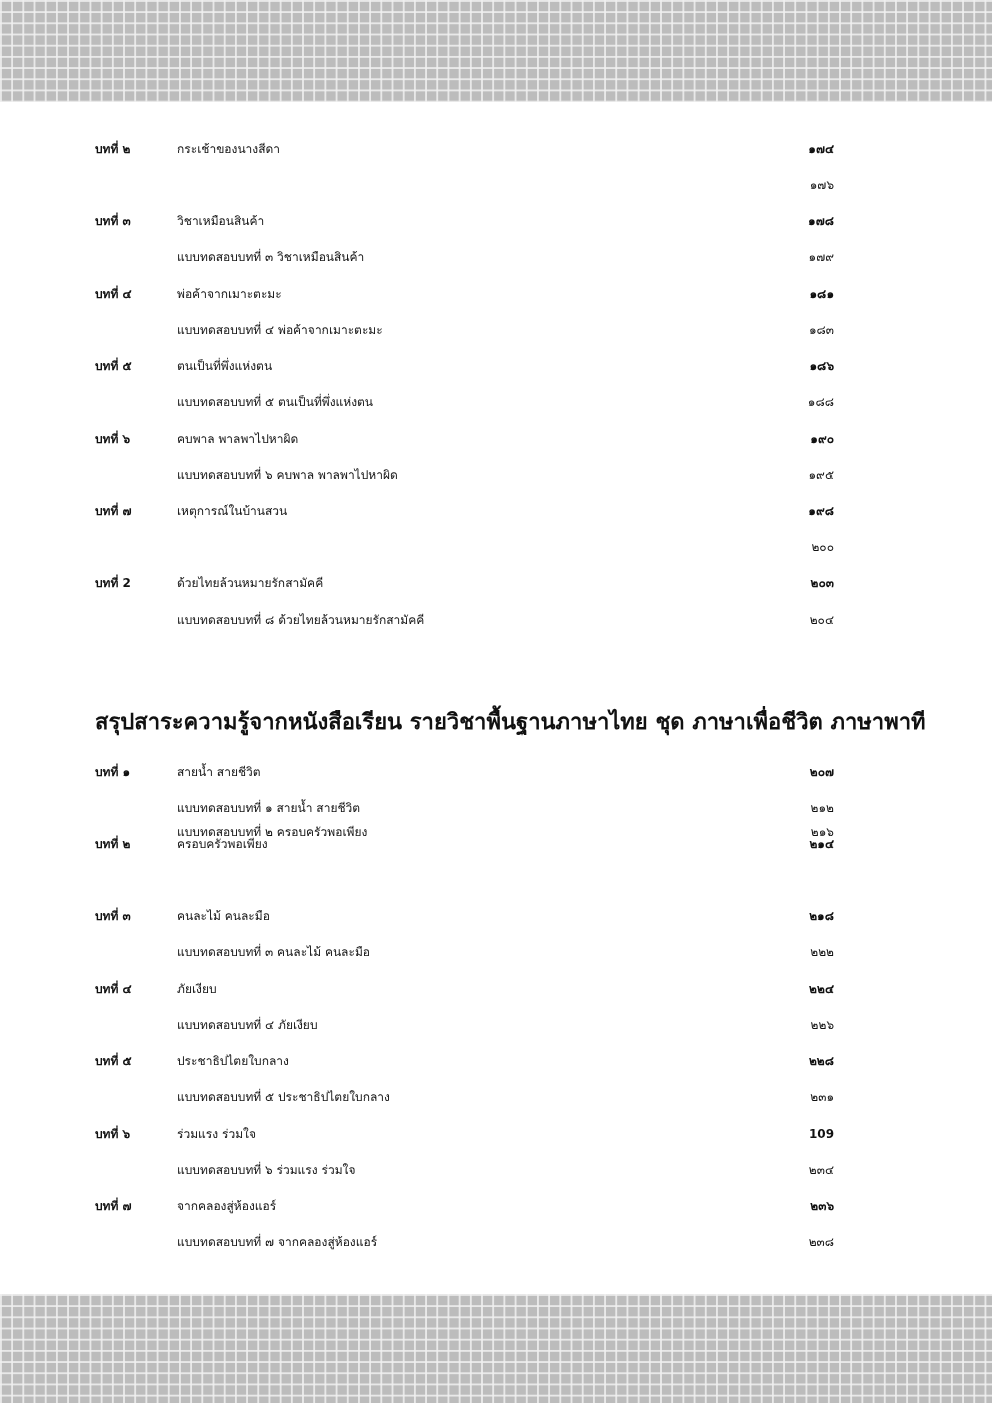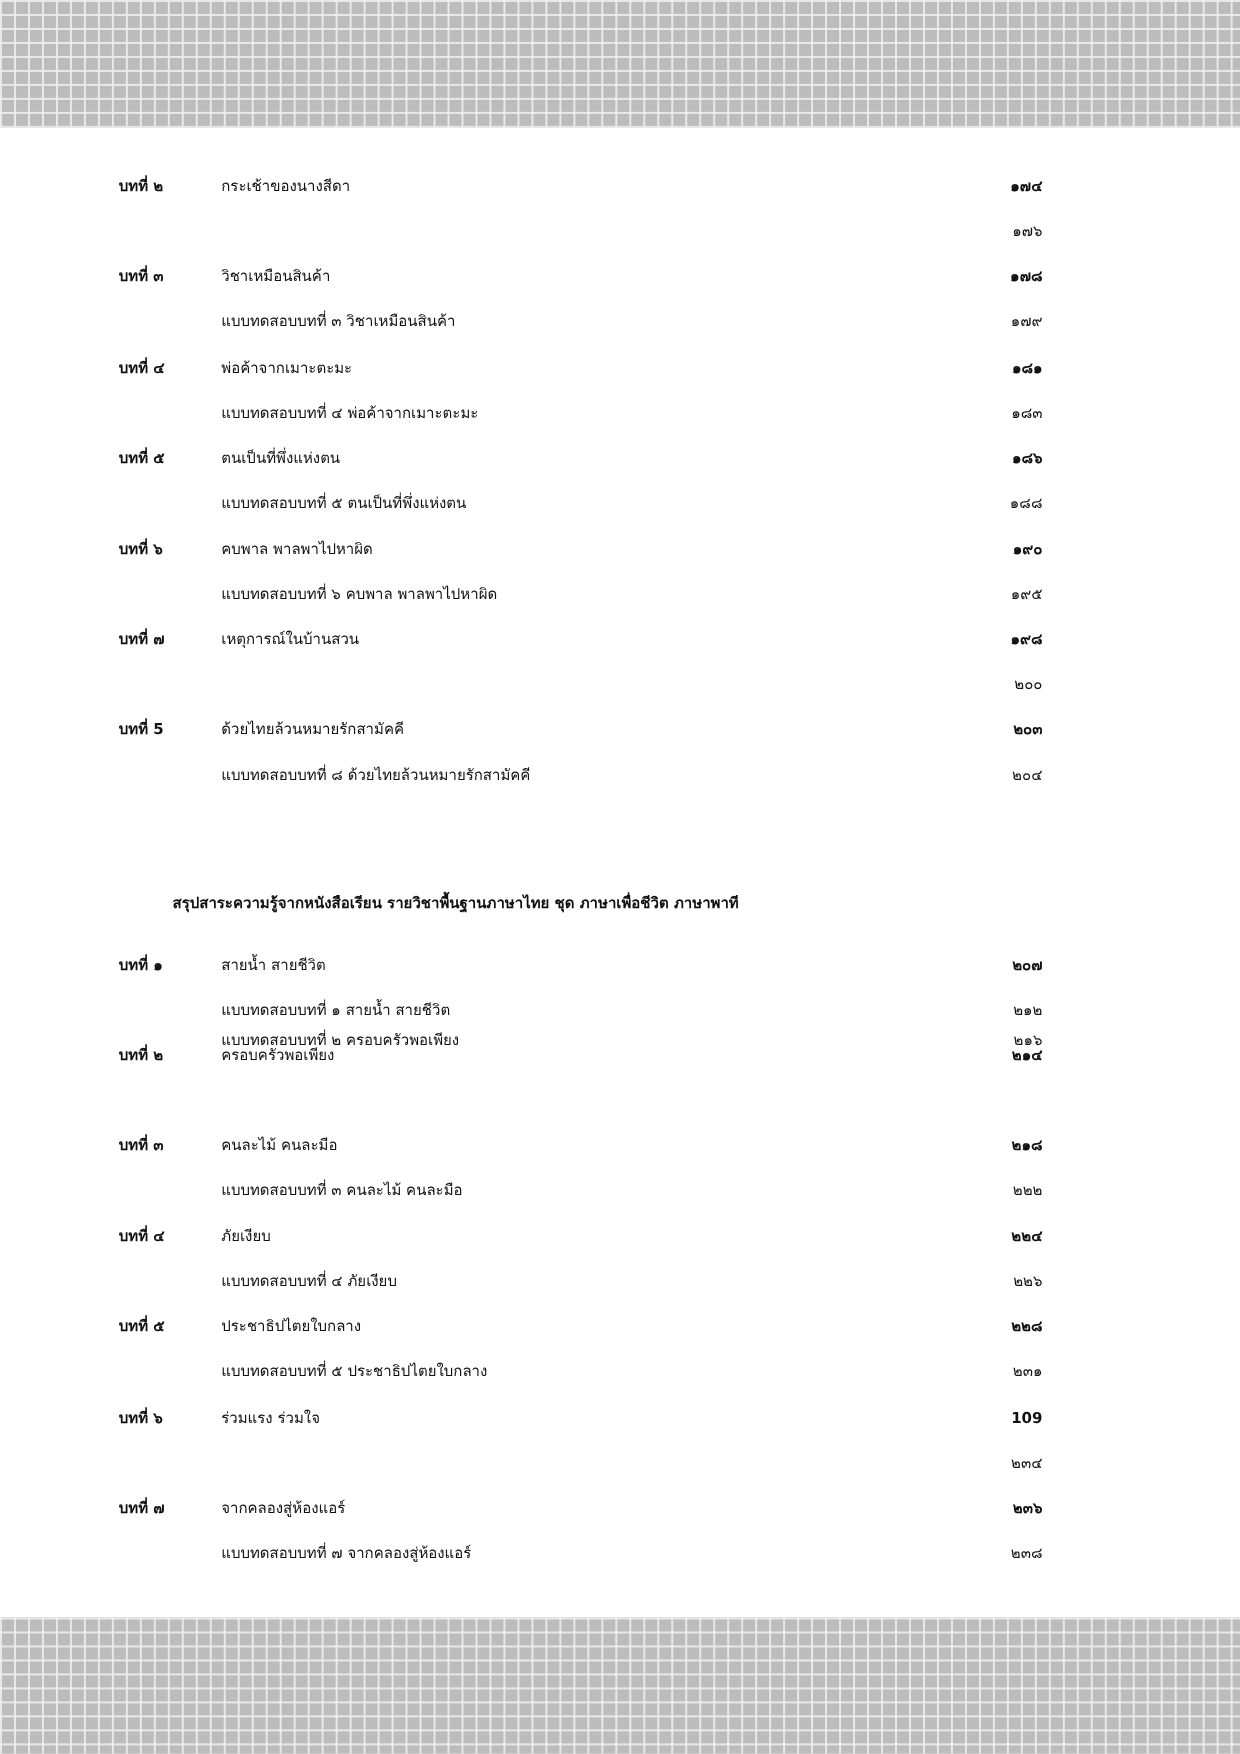--- a/index.html
+++ b/index.html
@@ -63,25 +63,24 @@
       white-space: nowrap;
       text-align: left;
     }
     .row.chapter .page { font-weight: bold; }
     .row.quiz .title { font-weight: normal; }
 
     .section-heading {
       position: absolute;
       left: 95px;
       top: 709px;
-      font-size: 12px;
+      font-size: 22px;
       line-height: 26px;
       font-weight: bold;
       white-space: nowrap;
-      margin-left: 43px;
     }
   </style>
 </head>
 <body>
 
 <div class="grid-band header-band"></div>
 
 <div class="toc">
 
   <div class="row chapter" style="top:137px">
@@ -130,21 +129,21 @@
   </div>
   <div class="row chapter" style="top:499px">
     <span class="label">บทที่ ๗</span>
     <span class="title">เหตุการณ์ในบ้านสวน</span>
     <span class="page">๑๙๘</span>
   </div>
   <div class="row quiz" style="top:535px">
     <span class="page">๒๐๐</span>
   </div>
   <div class="row chapter" style="top:571px">
-    <span class="label">บทที่ 5</span>
+    <span class="label">บทที่ 2</span>
     <span class="title">ด้วยไทยล้วนหมายรักสามัคคี</span>
     <span class="page">๒๐๓</span>
   </div>
   <div class="row quiz" style="top:608px">
     <span class="title">แบบทดสอบบทที่ ๘ ด้วยไทยล้วนหมายรักสามัคคี</span>
     <span class="page">๒๐๔</span>
   </div>
 
   <div class="section-heading">สรุปสาระความรู้จากหนังสือเรียน รายวิชาพื้นฐานภาษาไทย ชุด ภาษาเพื่อชีวิต  ภาษาพาที</div>
 
@@ -192,20 +191,21 @@
   <div class="row quiz" style="top:1085px">
     <span class="title">แบบทดสอบบทที่ ๕ ประชาธิปไตยใบกลาง</span>
     <span class="page">๒๓๑</span>
   </div>
   <div class="row chapter" style="top:1122px">
     <span class="label">บทที่ ๖</span>
     <span class="title">ร่วมแรง ร่วมใจ</span>
     <span class="page">109</span>
   </div>
   <div class="row quiz" style="top:1158px">
+    <span class="title">แบบทดสอบบทที่ ๖ ร่วมแรง ร่วมใจ</span>
     <span class="page">๒๓๔</span>
   </div>
   <div class="row chapter" style="top:1194px">
     <span class="label">บทที่ ๗</span>
     <span class="title">จากคลองสู่ห้องแอร์</span>
     <span class="page">๒๓๖</span>
   </div>
   <div class="row quiz" style="top:1230px">
     <span class="title">แบบทดสอบบทที่ ๗ จากคลองสู่ห้องแอร์</span>
     <span class="page">๒๓๘</span>

